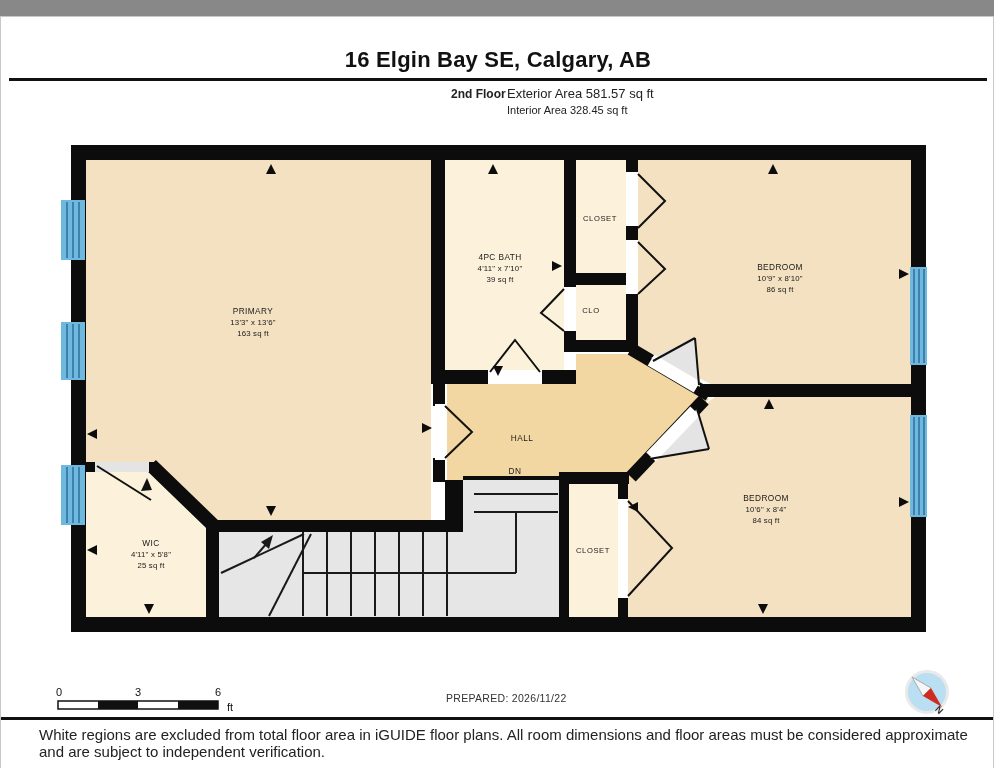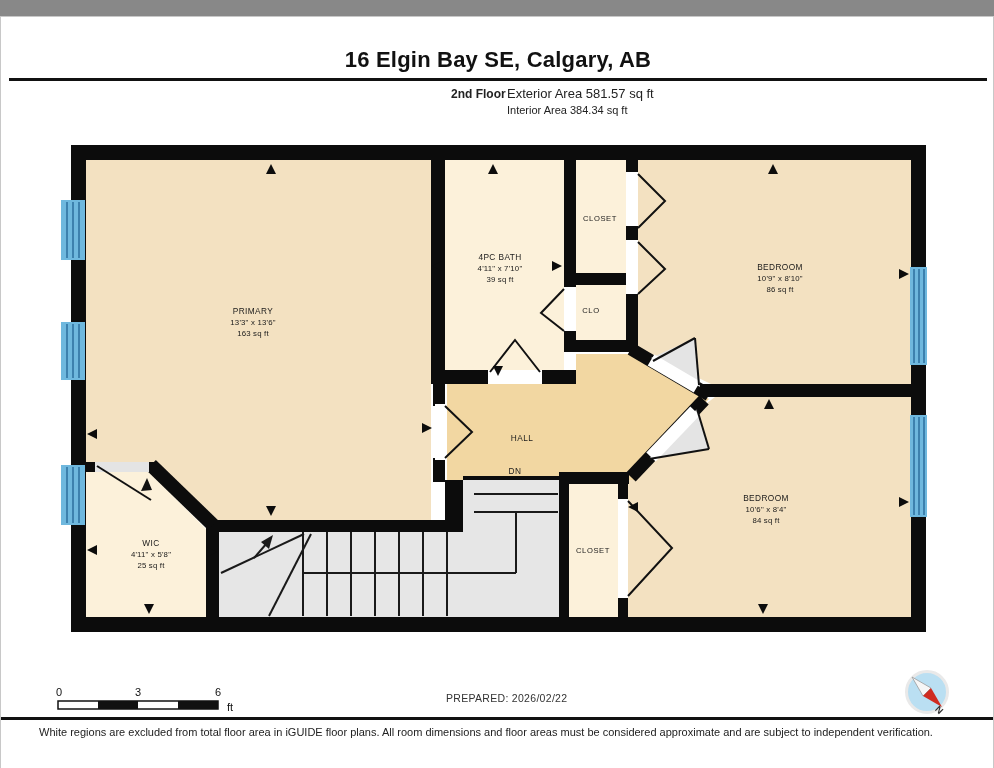--- a/index.html
+++ b/index.html
@@ -8,38 +8,38 @@
         font-family:"Liberation Sans", sans-serif;}
   .abs{position:absolute;}
   .title{top:30px;left:0;width:994px;text-align:center;font-size:22px;font-weight:bold;color:#111;letter-spacing:.2px;}
   .rule{left:8px;width:978px;height:2.5px;background:#111;}
   .rule.top{top:61px;}
   .rule.bottom{top:700px;height:3px;left:0;width:994px;}
   .floorlbl{top:70px;left:450px;font-size:12px;font-weight:bold;color:#222;}
   .area1{top:69px;left:506px;font-size:13px;color:#222;}
   .area2{top:87px;left:506px;font-size:11px;color:#222;}
   .prepared{top:675px;left:445px;font-size:10.5px;color:#333;letter-spacing:.3px;}
-  .disclaimer{top:709px;left:38px;font-size:11px;color:#222;}
+  .disclaimer{top:709px;left:38px;font-size:15px;color:#222;}
   svg{position:absolute;top:0;left:0;}
   .roomname{font-size:8.3px;fill:#1a1a1a;letter-spacing:.4px;}
   .roomsub{font-size:7.8px;fill:#1a1a1a;letter-spacing:.2px;}
   .smalllbl{font-size:7.6px;fill:#1a1a1a;letter-spacing:.6px;}
   .scalenum{font-size:11px;fill:#111;}
   text{text-anchor:middle;}
 </style>
 </head>
 <body>
 
 <div class="page">
 
   <div class="abs title">16 Elgin Bay SE, Calgary, AB</div>
   <div class="abs rule top"></div>
   <div class="abs floorlbl">2nd Floor</div>
   <div class="abs area1">Exterior Area 581.57 sq ft</div>
-  <div class="abs area2">Interior Area 384.34 sq ft</div>
+  <div class="abs area2">Interior Area 328.45 sq ft</div>
 
   <svg width="994" height="768" viewBox="0 0 994 768">
 
     <g>
       <polygon fill="#f3e1c1" points="84,143 430,143 430,503 213,503 148,445 84,445"></polygon>
       <rect fill="#fcf1da" x="444" y="143" width="119" height="210"></rect>
       <rect fill="#fcf1da" x="575" y="143" width="50" height="113"></rect>
       <rect fill="#fcf1da" x="575" y="268" width="50" height="55"></rect>
       <polygon fill="#f3e1c1" points="637,143 910,143 910,367 710,367 637,332"></polygon>
       <polygon fill="#f3e1c1" points="714,380 910,380 910,600 627,600 627,462 706,386"></polygon>
@@ -223,16 +223,16 @@
     </g>
 
     <g>
       <circle cx="926" cy="675" r="20.5" fill="#badff2" stroke="#e9e9e9" stroke-width="3"></circle>
       <polygon fill="#f6f6f6" stroke="#9a9a9a" stroke-width="0.8" points="911,660 930,671 922,679"></polygon>
       <polygon fill="#cf2b20" points="941,690 930,671 922,679"></polygon>
       <text x="938" y="696" font-size="9.5" font-weight="bold" fill="#333" transform="rotate(45 938 693)">N</text>
     </g>
   </svg>
 
-  <div class="abs prepared">PREPARED: 2026/02/22</div>
+  <div class="abs prepared">PREPARED: 2026/11/22</div>
   <div class="abs rule bottom"></div>
   <div class="abs disclaimer">White regions are excluded from total floor area in iGUIDE floor plans. All room dimensions and floor areas must be considered approximate and are subject to independent verification.</div>
 </div>
 
 </body></html>

